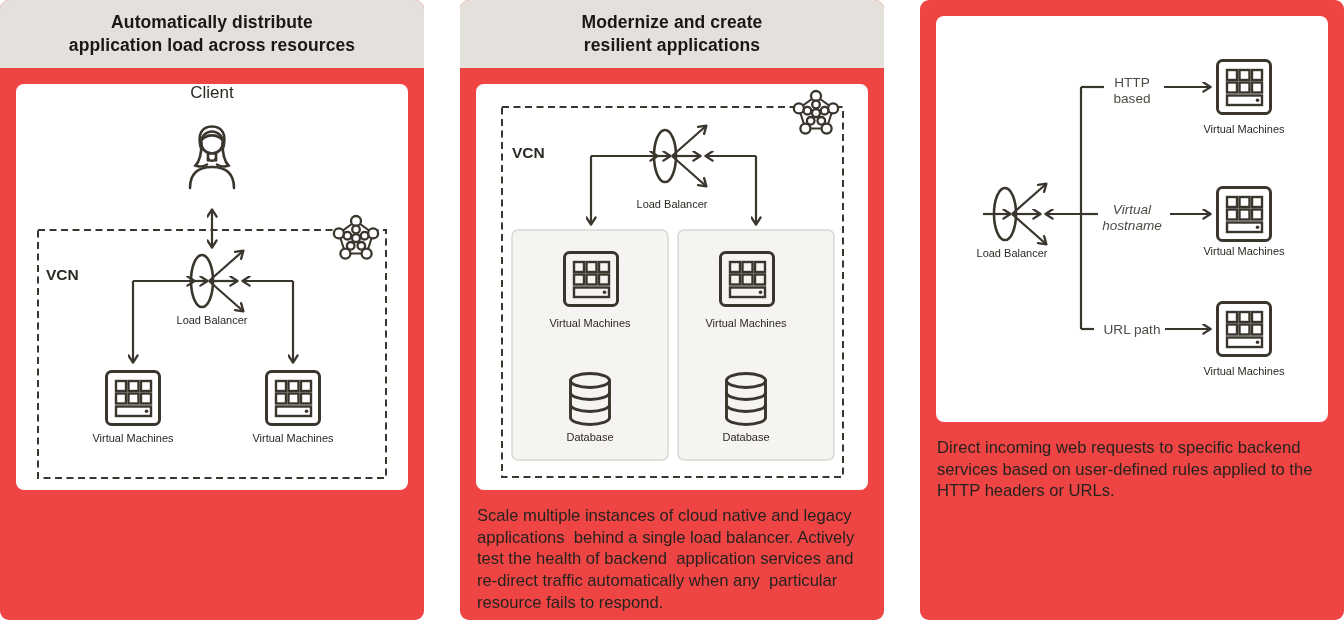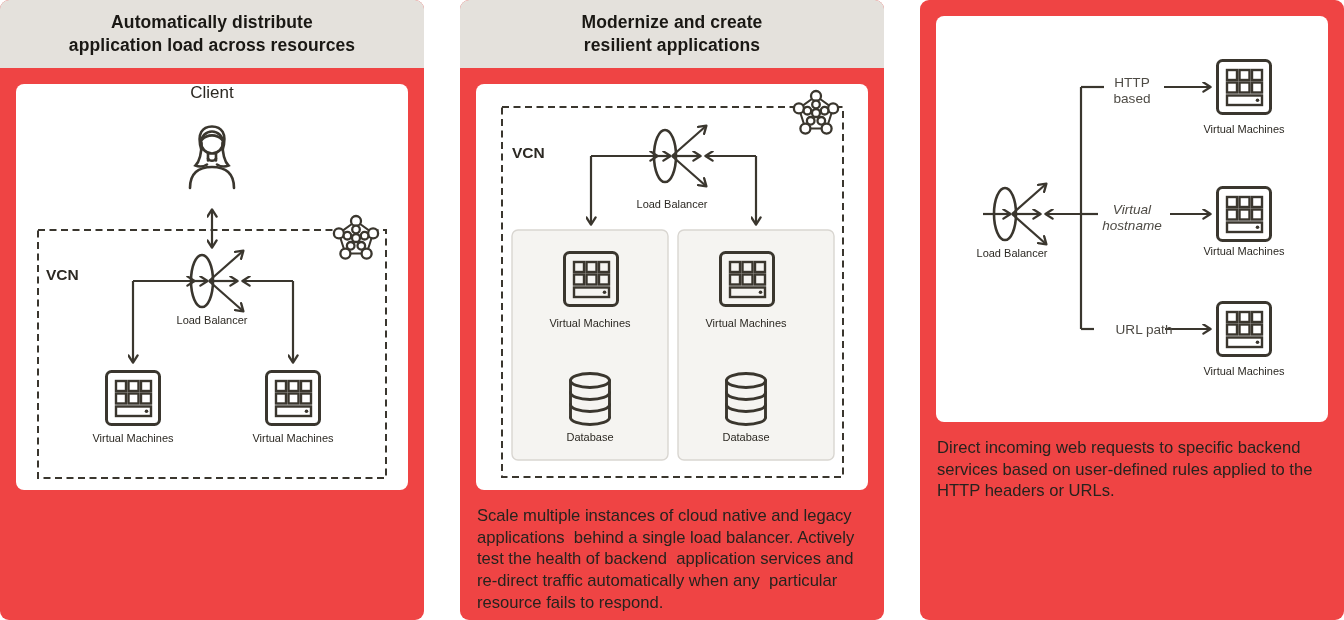--- a/index.html
+++ b/index.html
@@ -207,21 +207,21 @@
           <use href="#vm-def" x="280" y="43"></use>
           <use href="#vm-def" x="280" y="170"></use>
           <use href="#vm-def" x="280" y="285"></use>
         </g>
       </svg>
       <div class="lbl center" style="left:-6px;top:229px;width:164px;">Load Balancer</div>
       <div class="lbl rule" style="left:151px;top:59px;width:90px;">HTTP
 based</div>
       <div class="lbl rule" style="left:146px;top:186px;width:100px;font-style:italic;">Virtual
 hostname</div>
-      <div class="lbl rule" style="left:162px;top:306px;width:92px;">URL path</div>
+      <div class="lbl rule" style="left:150px;top:306px;width:92px;">URL path</div>
       <div class="lbl center" style="left:218px;top:105px;width:180px;">Virtual Machines</div>
       <div class="lbl center" style="left:218px;top:227px;width:180px;">Virtual Machines</div>
       <div class="lbl center" style="left:218px;top:347px;width:180px;">Virtual Machines</div>
     </div>
     <p class="desc">Direct incoming web requests to specific backend
 services based on user-defined rules applied to the
 HTTP headers or URLs.</p>
   </section>
 
 </div>

